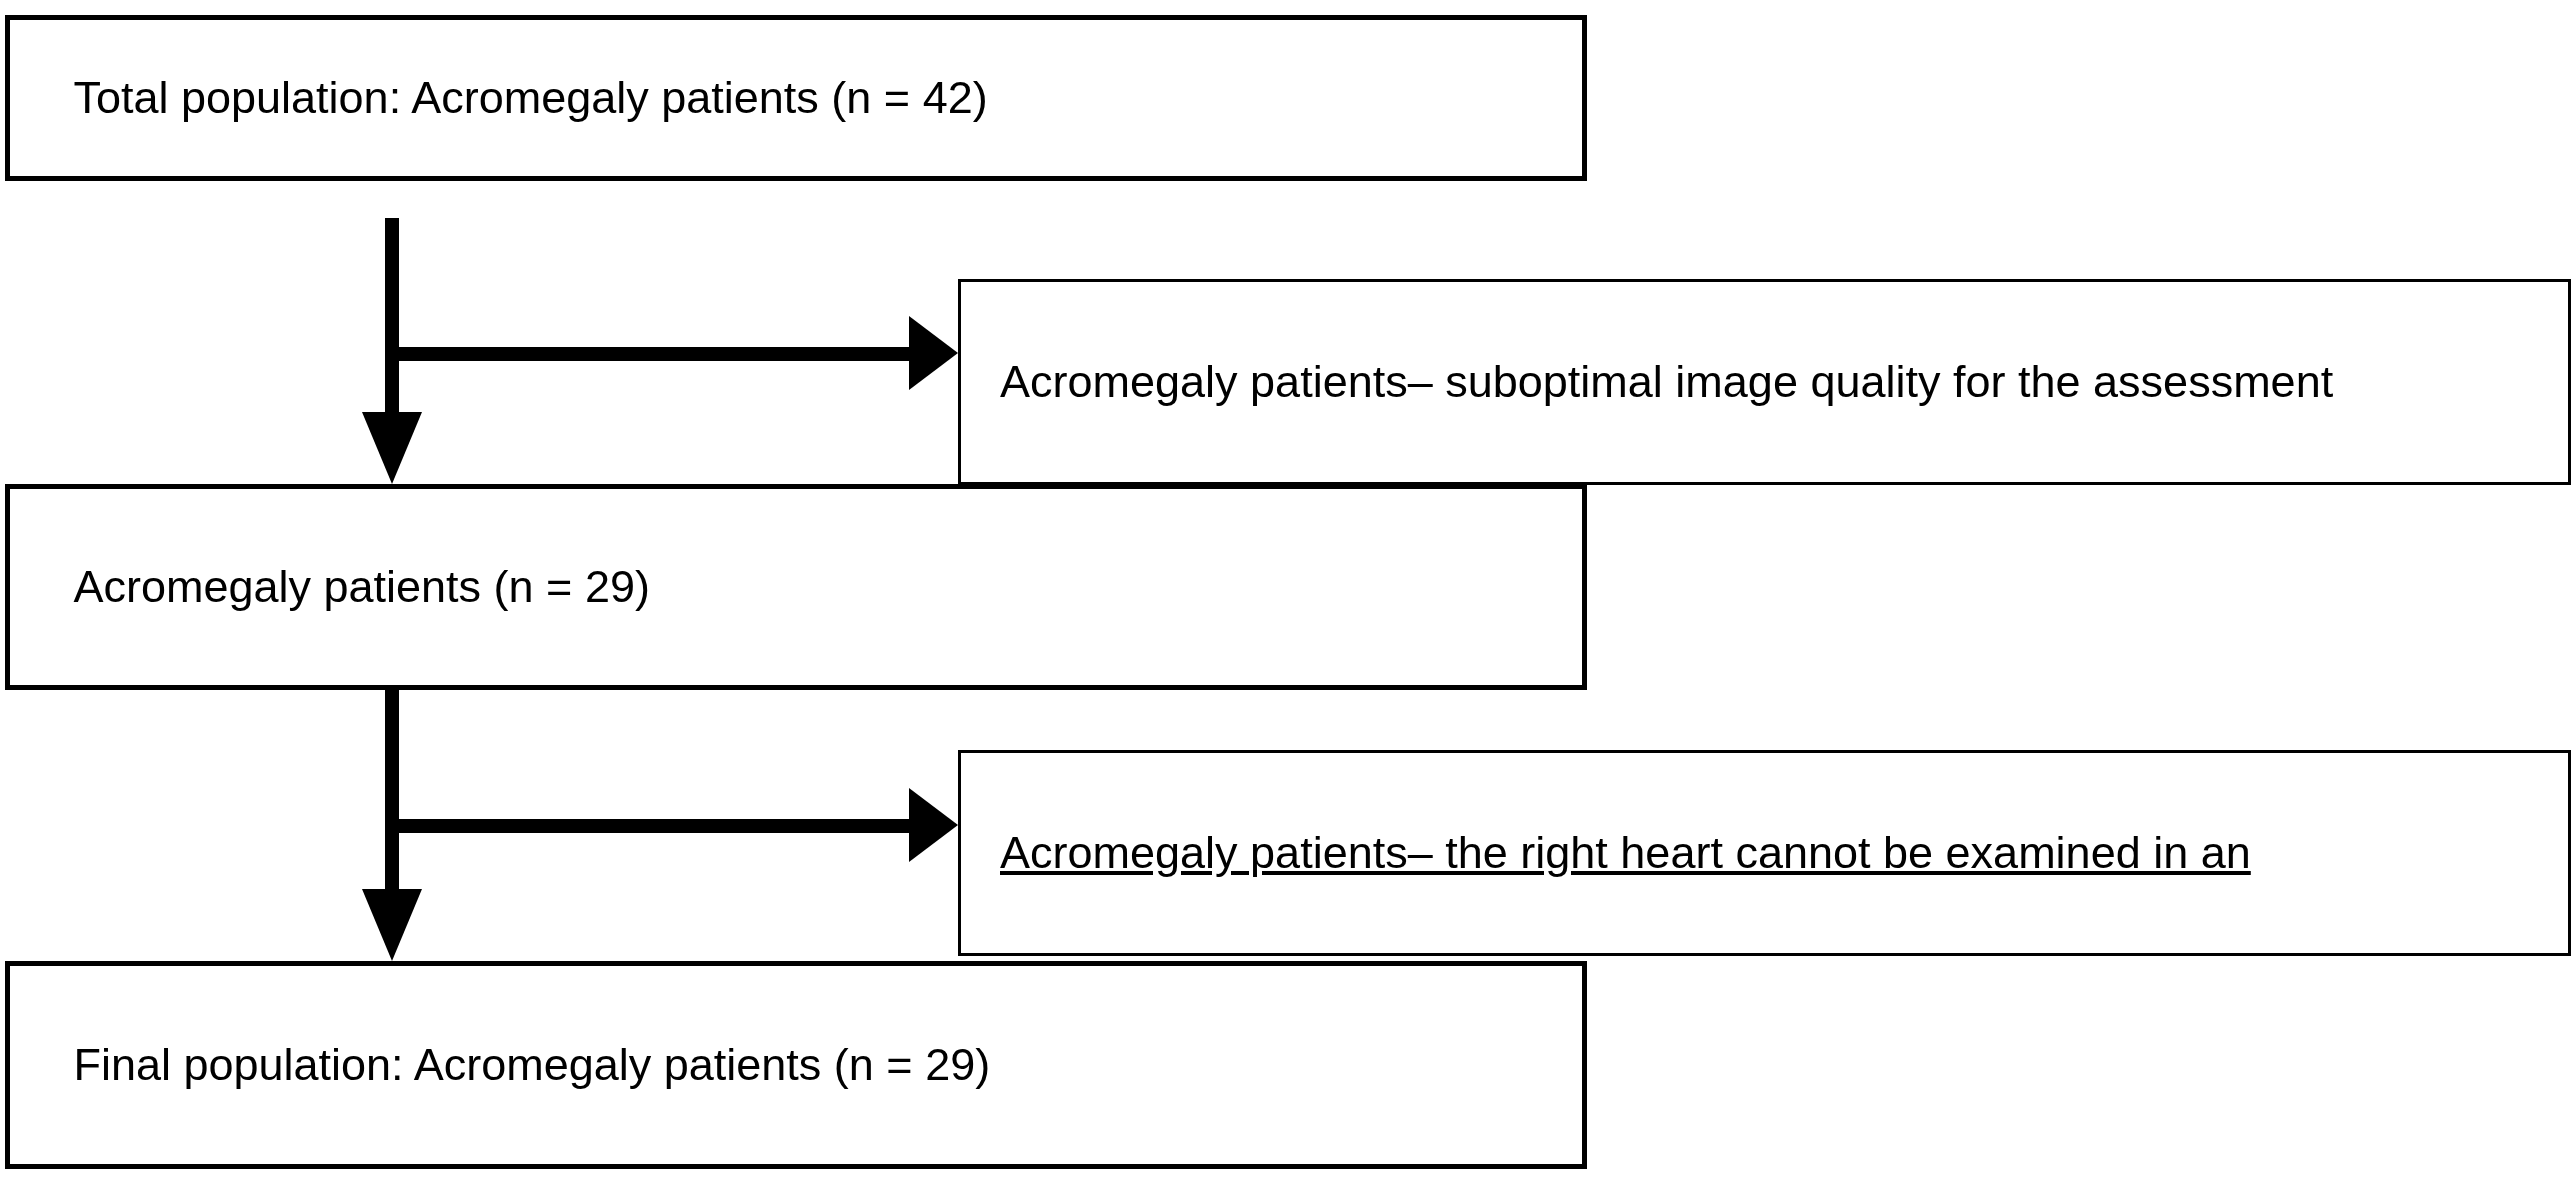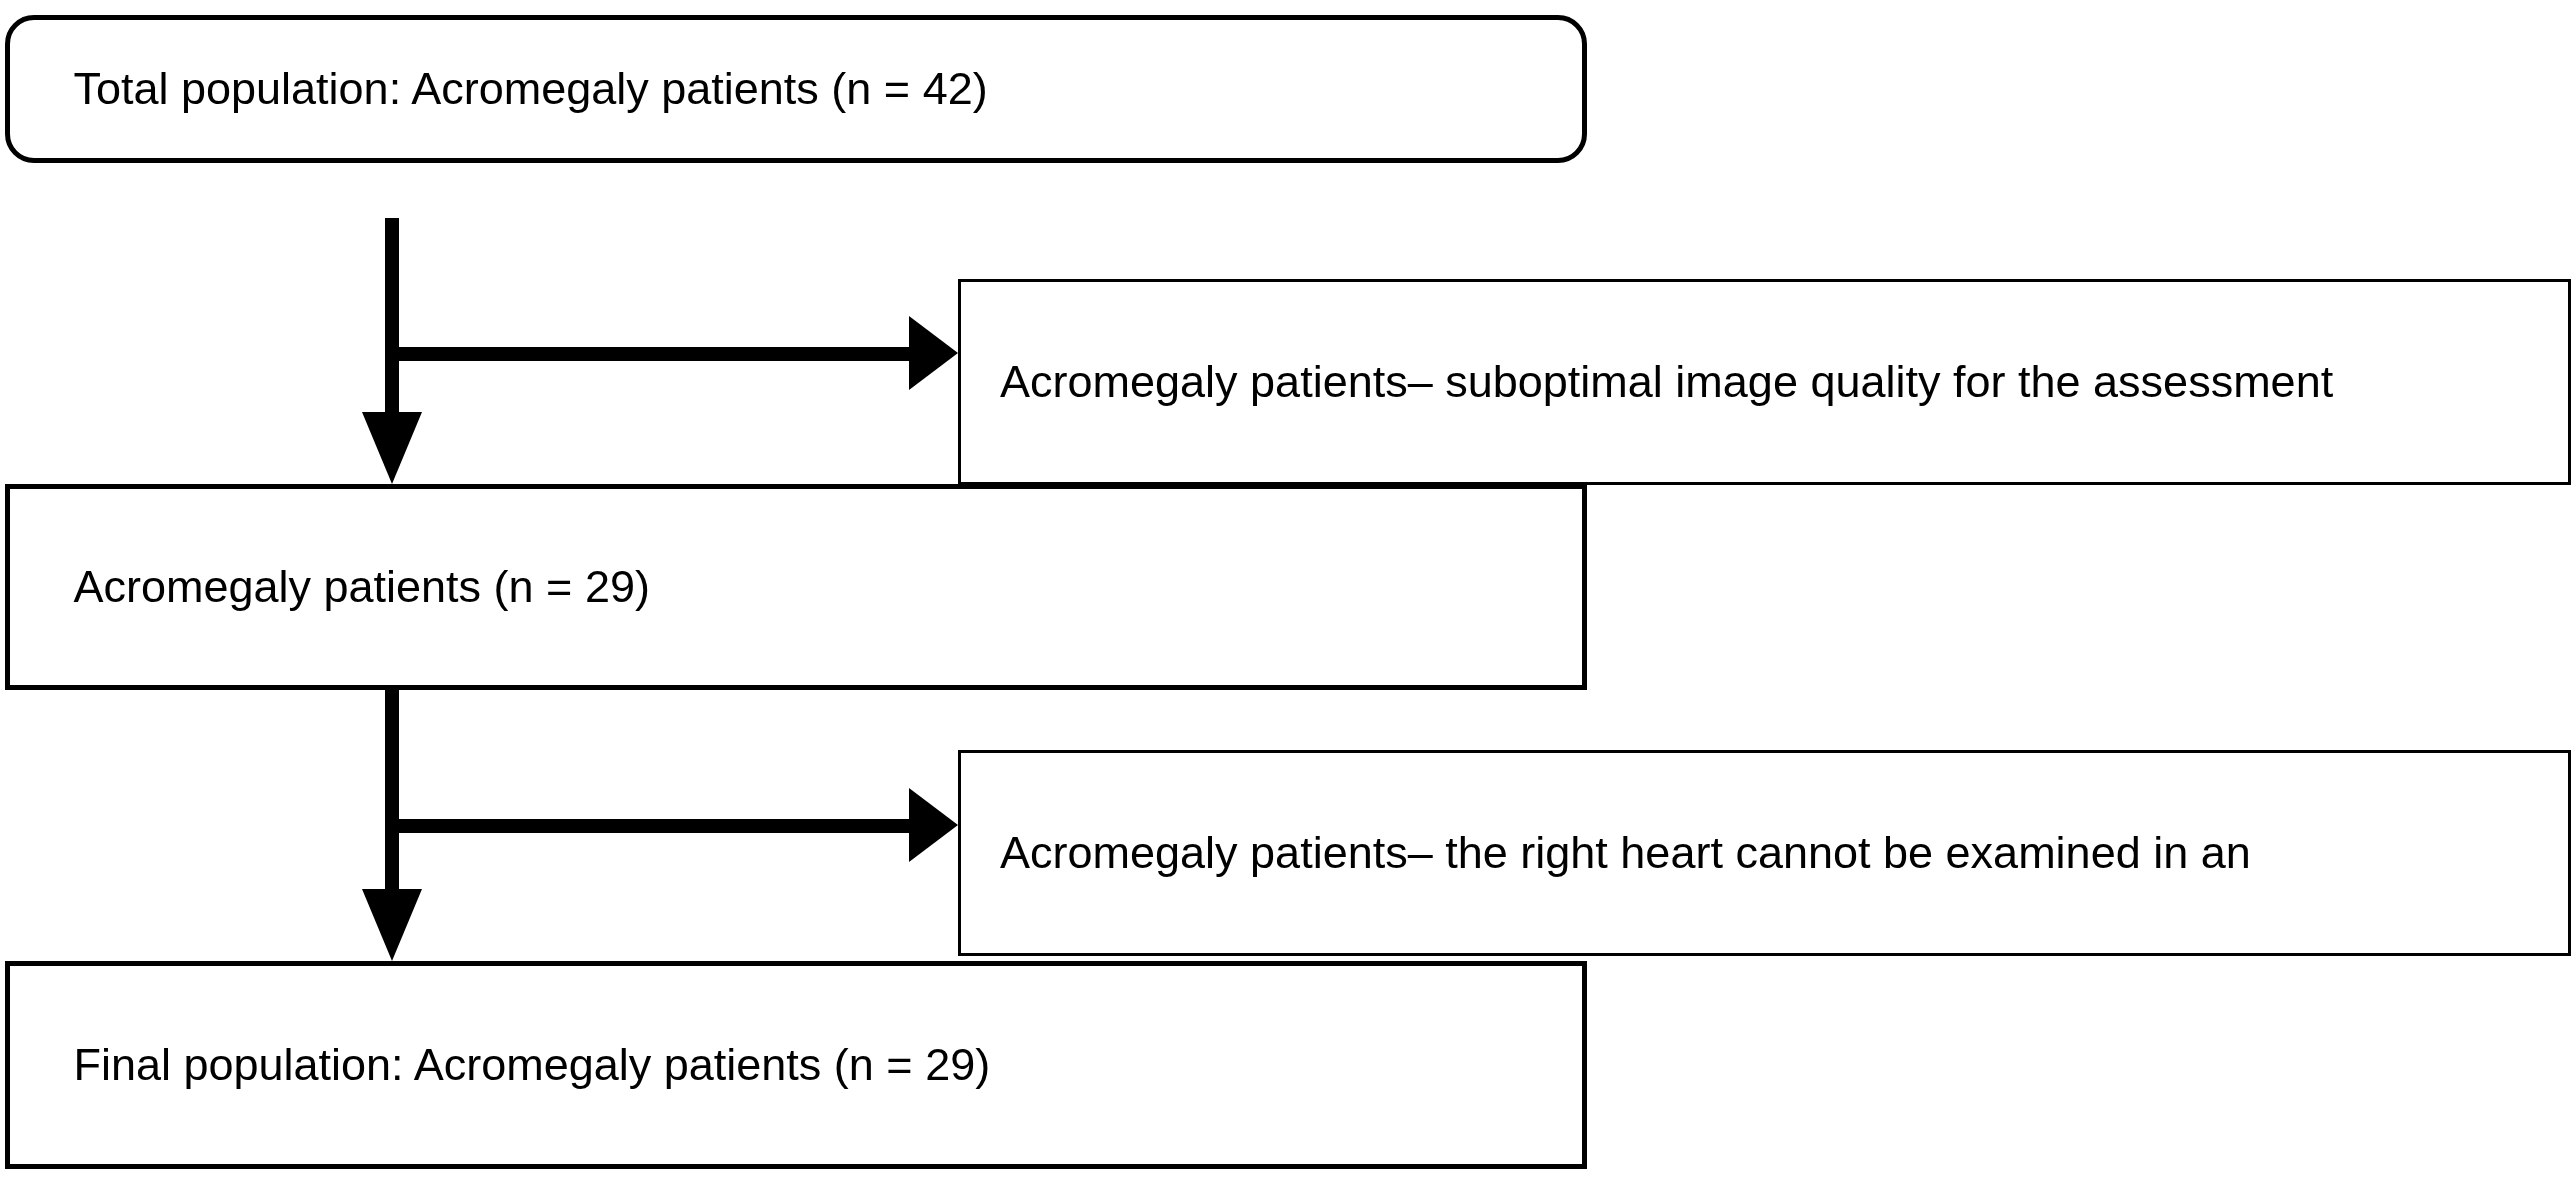--- a/index.html
+++ b/index.html
@@ -41,24 +41,24 @@
     padding-right: 20.3px;
   }
   .box-side {
     left: 958px;
     width: 1613px;
     border: 3.4px solid #000000;
     padding-left: 39px;
     padding-right: 27px;
     margin-top: 28px;
   }
-  .box-1 { top: 15px;   height: 148px; border-radius: 29px; }
+  .box-1 { top: 15px;   height: 166px; }
   .box-2 { top: 251px;  height: 206px; }
   .box-3 { top: 484px;  height: 206px; }
-  .box-4 { top: 722px; height: 206px; }
+  .box-4 { top: 722px; height: 206px; text-decoration: underline; }
   .box-5 { top: 961px; height: 208px; }
 
   .label-line { white-space: nowrap; }
 
   
   .seg {
     position: absolute;
     background: #000000;
   }
   .vstem-1 { left: 385px; top: 218px;  width: 13.6px; height: 198px; }

